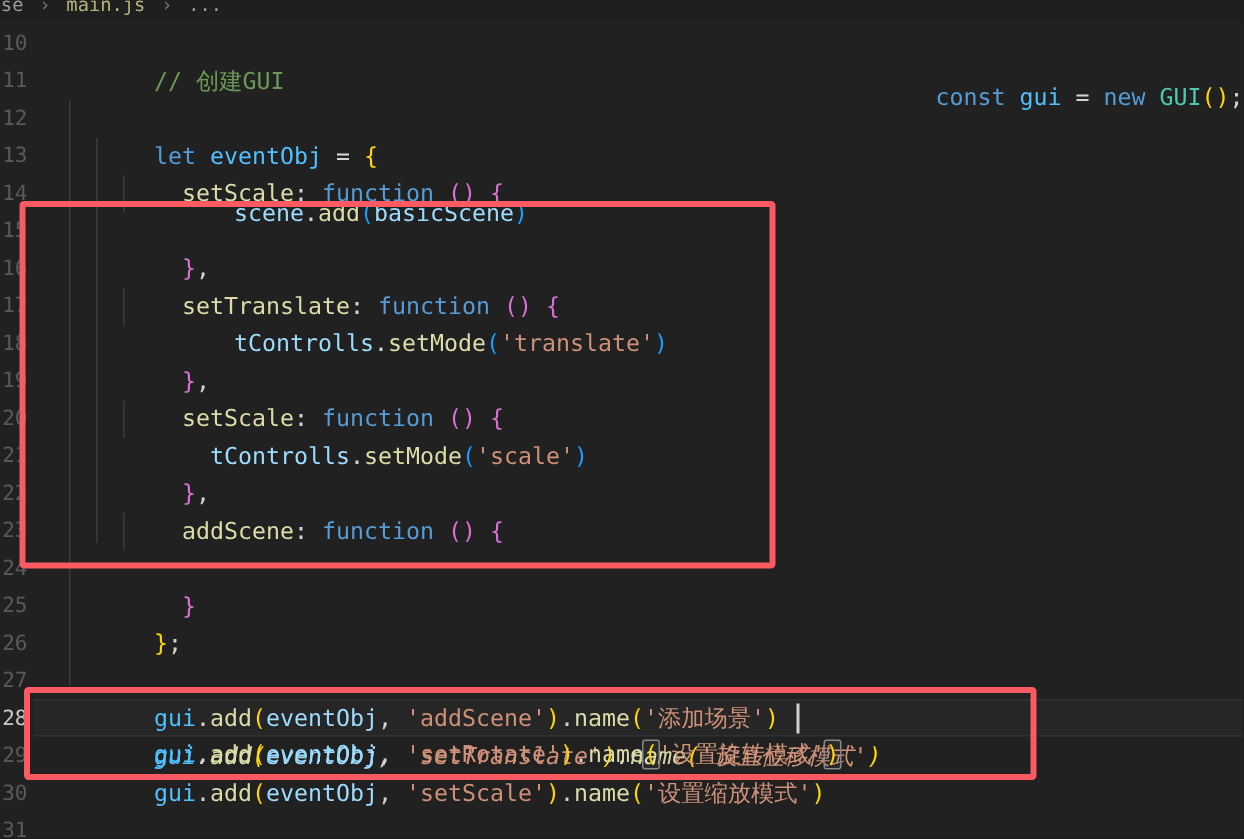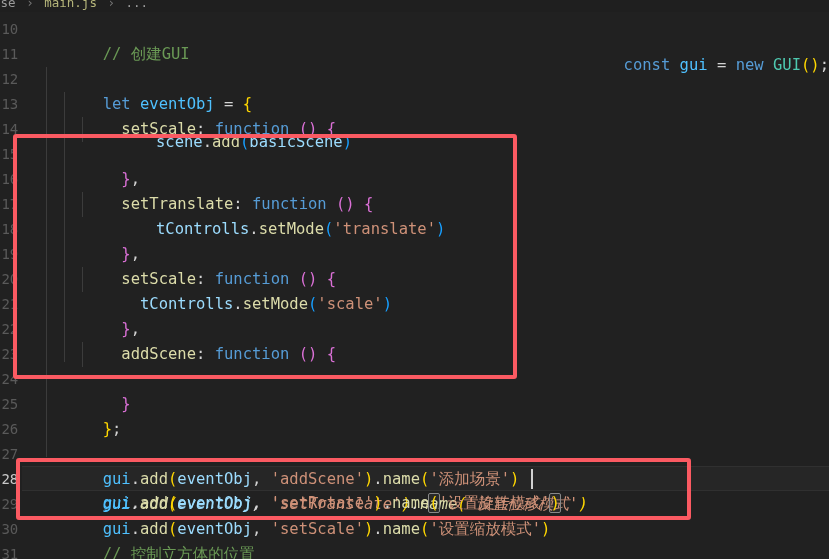--- a/index.html
+++ b/index.html
@@ -292,23 +292,20 @@
       </div>
 
       <div class="line" style="top:492px;">
         <span class="txt"><span class="t-varsp">gui</span><span class="t-punc">.</span><span class="t-fn">add</span><span class="t-paren-y">(</span><span class="t-var">eventObj</span><span class="t-punc">,</span> <span class="t-str">'setScale'</span><span class="t-paren-y">)</span><span class="t-punc">.</span><span class="t-fn">name</span><span class="t-paren-y">(</span><span class="t-str">'设置缩放模式'</span><span class="t-paren-y">)</span></span>
       </div>
 
       <div class="line" style="top:517px; margin-top:-51px;">
         <span class="txt"><span class="t-varsp">gui</span><span class="t-punc">.</span><span class="t-fn">add</span><span class="t-paren-y">(</span><span class="t-var">eventObj</span><span class="t-punc">,</span> <span class="t-str">'setRotate'</span><span class="t-paren-y">)</span><span class="t-punc">.</span><span class="t-fn">name</span><span class="t-paren-y bmatch">(</span><span class="t-str">'设置旋转模式'</span><span class="t-paren-y bmatch">)</span></span>
       </div>
 
-      <div class="line" style="top:517px;">
-        <span class="txt"><span class="t-cmt">// 控制立方体的位置</span></span>
-      </div>
 
       <div class="line" style="top:542px;">
         
       </div>
 
     </div>
 
     <div class="caret" style="left:531px; top:469px;"></div>
 
   </div>

